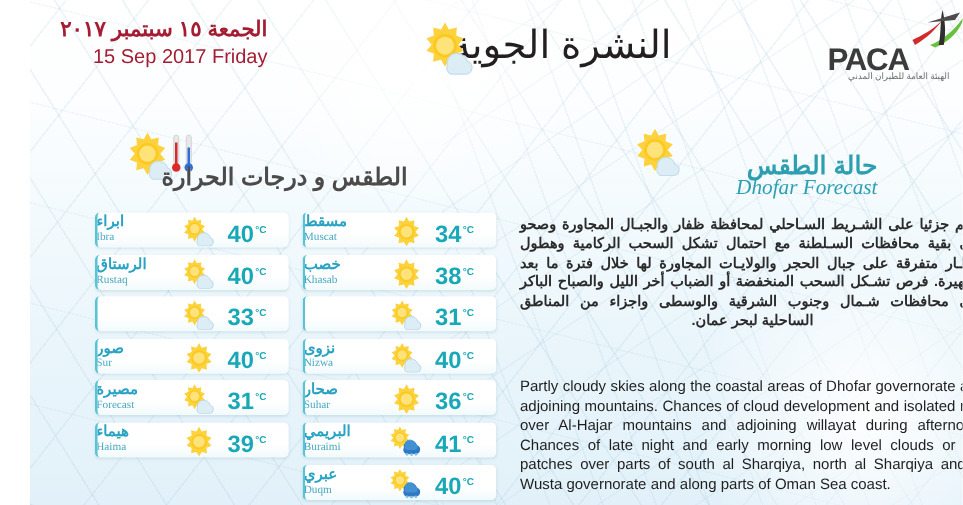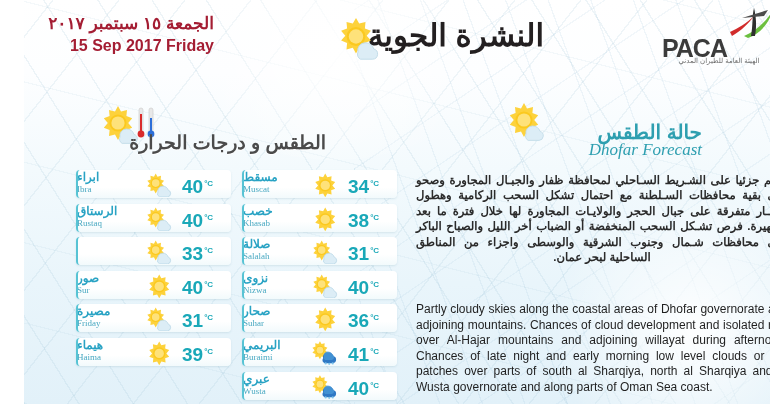--- a/index.html
+++ b/index.html
@@ -36,31 +36,30 @@
     background:radial-gradient(circle, rgba(255,255,255,.95) 0%, rgba(255,255,255,0) 70%);
   }
 
   
   #date-block{position:absolute;left:14px;top:14px;text-align:right;width:176px;}
   .date-ar{
     color:#a41d33;font-size:17px;font-weight:bold;direction:rtl;
     letter-spacing:.2px;line-height:1.15;white-space:nowrap;
   }
   .date-en{
-    color:#a41d33;font-size:16px;font-weight:bold;line-height:1.2;margin-top:2px;
+    color:#a41d33;font-size:16px;font-weight:normal;line-height:1.2;margin-top:2px;
     white-space:nowrap;
   }
   #main-title{
     position:absolute;left:330px;top:20px;width:190px;height:62px;
     direction:rtl;text-align:center;
   }
   #main-title .t{
-    font-size:31px;font-weight:bold;color:#231f20;line-height:1.05;
+    font-size:31px;font-weight:normal;color:#231f20;line-height:1.05;
     text-shadow:1px 1px 0 rgba(255,255,255,.9);
-    text-align:right;
   }
   #paca{position:absolute;right:12px;top:8px;width:120px;height:62px;text-align:center;}
   .paca-word{font-size:25px;font-weight:bold;color:#3b3b3b;letter-spacing:-1px;line-height:1;}
   .paca-sub{font-size:7px;color:#6b6b6b;direction:rtl;margin-top:1px;letter-spacing:.2px;}
 
   
   #sec-weather{position:absolute;left:72px;top:104px;width:230px;height:52px;}
   #sec-weather .lbl{
     position:absolute;right:0;bottom:2px;direction:rtl;
     font-size:19px;font-weight:bold;color:#4b4b4b;white-space:nowrap;
@@ -236,21 +235,21 @@
               <path d="M15 1.5 l2.4 4.3 4.8-1.2 -.5 4.9 4.6 1.8 -3.2 3.7 3.2 3.7 -4.6 1.8 .5 4.9 -4.8-1.2 -2.4 4.3 -2.4-4.3 -4.8 1.2 .5-4.9 -4.6-1.8 3.2-3.7 -3.2-3.7 4.6-1.8 -.5-4.9 4.8 1.2z" fill="#fdd23c"></path>
            <circle cx="15" cy="15" r="7" fill="#fbc91f"></circle>
            <circle cx="15" cy="15" r="5.3" fill="#fee27a"></circle>
             </svg>
           </div>
           <div class="temp"><span>40</span><span class="unit">°C</span></div>
         </div>
         <div class="city-row">
           <div class="city-names">
             <div class="c-ar">مصيرة</div>
-            <div class="c-en">Friday</div>
+            <div class="c-en">Forecast</div>
           </div>
           <div class="icon-wrap">
             <svg class="ic" viewBox="0 0 34 28">
               <path d="M11 1.5 l2 3.6 4-1 -.4 4.1 3.9 1.5 -2.7 3.1 2.7 3.1 -3.9 1.5 .4 4.1 -4-1 -2 3.6 -2-3.6 -4 1 .4-4.1 -3.9-1.5 2.7-3.1 -2.7-3.1 3.9-1.5 -.4-4.1 4 1z" fill="#fdd23c"></path>
            <circle cx="11" cy="12.4" r="5.7" fill="#fbc91f"></circle>
            <circle cx="11" cy="12.4" r="4.3" fill="#fee27a"></circle>
            <path d="M13.5 22.6 a5.5 5.5 0 0 1 5.3-6.7 a6.7 6.7 0 0 1 6.4 4.5 a3.9 3.9 0 0 1 -.8 7.6 H15.4 a4 4 0 0 1 -1.9-5.4z" fill="#dcedf6" stroke="#b9d8e7" stroke-width=".9"></path>
             </svg>
           </div>
           <div class="temp"><span>31</span><span class="unit">°C</span></div>
@@ -293,24 +292,20 @@
           <div class="icon-wrap">
             <svg class="ic" viewBox="0 0 34 28">
               <path d="M15 1.5 l2.4 4.3 4.8-1.2 -.5 4.9 4.6 1.8 -3.2 3.7 3.2 3.7 -4.6 1.8 .5 4.9 -4.8-1.2 -2.4 4.3 -2.4-4.3 -4.8 1.2 .5-4.9 -4.6-1.8 3.2-3.7 -3.2-3.7 4.6-1.8 -.5-4.9 4.8 1.2z" fill="#fdd23c"></path>
            <circle cx="15" cy="15" r="7" fill="#fbc91f"></circle>
            <circle cx="15" cy="15" r="5.3" fill="#fee27a"></circle>
             </svg>
           </div>
           <div class="temp"><span>38</span><span class="unit">°C</span></div>
         </div>
         <div class="city-row">
-          <div class="city-names">
-            <div class="c-ar">صلالة</div>
-            <div class="c-en">Salalah</div>
-          </div>
           <div class="icon-wrap">
             <svg class="ic" viewBox="0 0 34 28">
               <path d="M11 1.5 l2 3.6 4-1 -.4 4.1 3.9 1.5 -2.7 3.1 2.7 3.1 -3.9 1.5 .4 4.1 -4-1 -2 3.6 -2-3.6 -4 1 .4-4.1 -3.9-1.5 2.7-3.1 -2.7-3.1 3.9-1.5 -.4-4.1 4 1z" fill="#fdd23c"></path>
            <circle cx="11" cy="12.4" r="5.7" fill="#fbc91f"></circle>
            <circle cx="11" cy="12.4" r="4.3" fill="#fee27a"></circle>
            <path d="M13.5 22.6 a5.5 5.5 0 0 1 5.3-6.7 a6.7 6.7 0 0 1 6.4 4.5 a3.9 3.9 0 0 1 -.8 7.6 H15.4 a4 4 0 0 1 -1.9-5.4z" fill="#dcedf6" stroke="#b9d8e7" stroke-width=".9"></path>
             </svg>
           </div>
           <div class="temp"><span>31</span><span class="unit">°C</span></div>
         </div>
@@ -358,21 +353,21 @@
            <circle cx="15.5" cy="26.4" r="1.25" fill="#7fc3ea"></circle>
            <circle cx="19.5" cy="26.8" r="1.25" fill="#7fc3ea"></circle>
            <circle cx="23.5" cy="26.4" r="1.25" fill="#7fc3ea"></circle>
             </svg>
           </div>
           <div class="temp"><span>41</span><span class="unit">°C</span></div>
         </div>
         <div class="city-row">
           <div class="city-names">
             <div class="c-ar">عبري</div>
-            <div class="c-en">Wusta</div>
+            <div class="c-en">Duqm</div>
           </div>
           <div class="icon-wrap">
             <svg class="ic" viewBox="0 0 34 28">
               <path d="M9 1.2 l1.8 3.2 3.6-.9 -.4 3.7 3.5 1.4 -2.4 2.8 2.4 2.8 -3.5 1.4 .4 3.7 -3.6-.9 -1.8 3.2 -1.8-3.2 -3.6 .9 .4-3.7 -3.5-1.4 2.4-2.8 -2.4-2.8 3.5-1.4 -.4-3.7 3.6 .9z" fill="#fdd23c"></path>
            <circle cx="9" cy="11.4" r="5" fill="#fbc91f"></circle>
            <circle cx="9" cy="11.4" r="3.8" fill="#fee27a"></circle>
            <path d="M12.5 20.5 a5.6 5.6 0 0 1 5.4-6.8 a6.9 6.9 0 0 1 6.6 4.6 a4 4 0 0 1 -.8 7.8 H14.4 a4.1 4.1 0 0 1 -1.9-5.6z" fill="#2f78c4"></path>
            <path d="M13.6 18.2 a4.4 4.4 0 0 1 4.3-5.3 a5.4 5.4 0 0 1 5.1 3.6 a3.1 3.1 0 0 1 -.6 6 H15 a3.2 3.2 0 0 1 -1.4-4.3z" fill="#4a9ad8" opacity=".75"></path>
            <circle cx="15.5" cy="26.4" r="1.25" fill="#7fc3ea"></circle>
            <circle cx="19.5" cy="26.8" r="1.25" fill="#7fc3ea"></circle>

